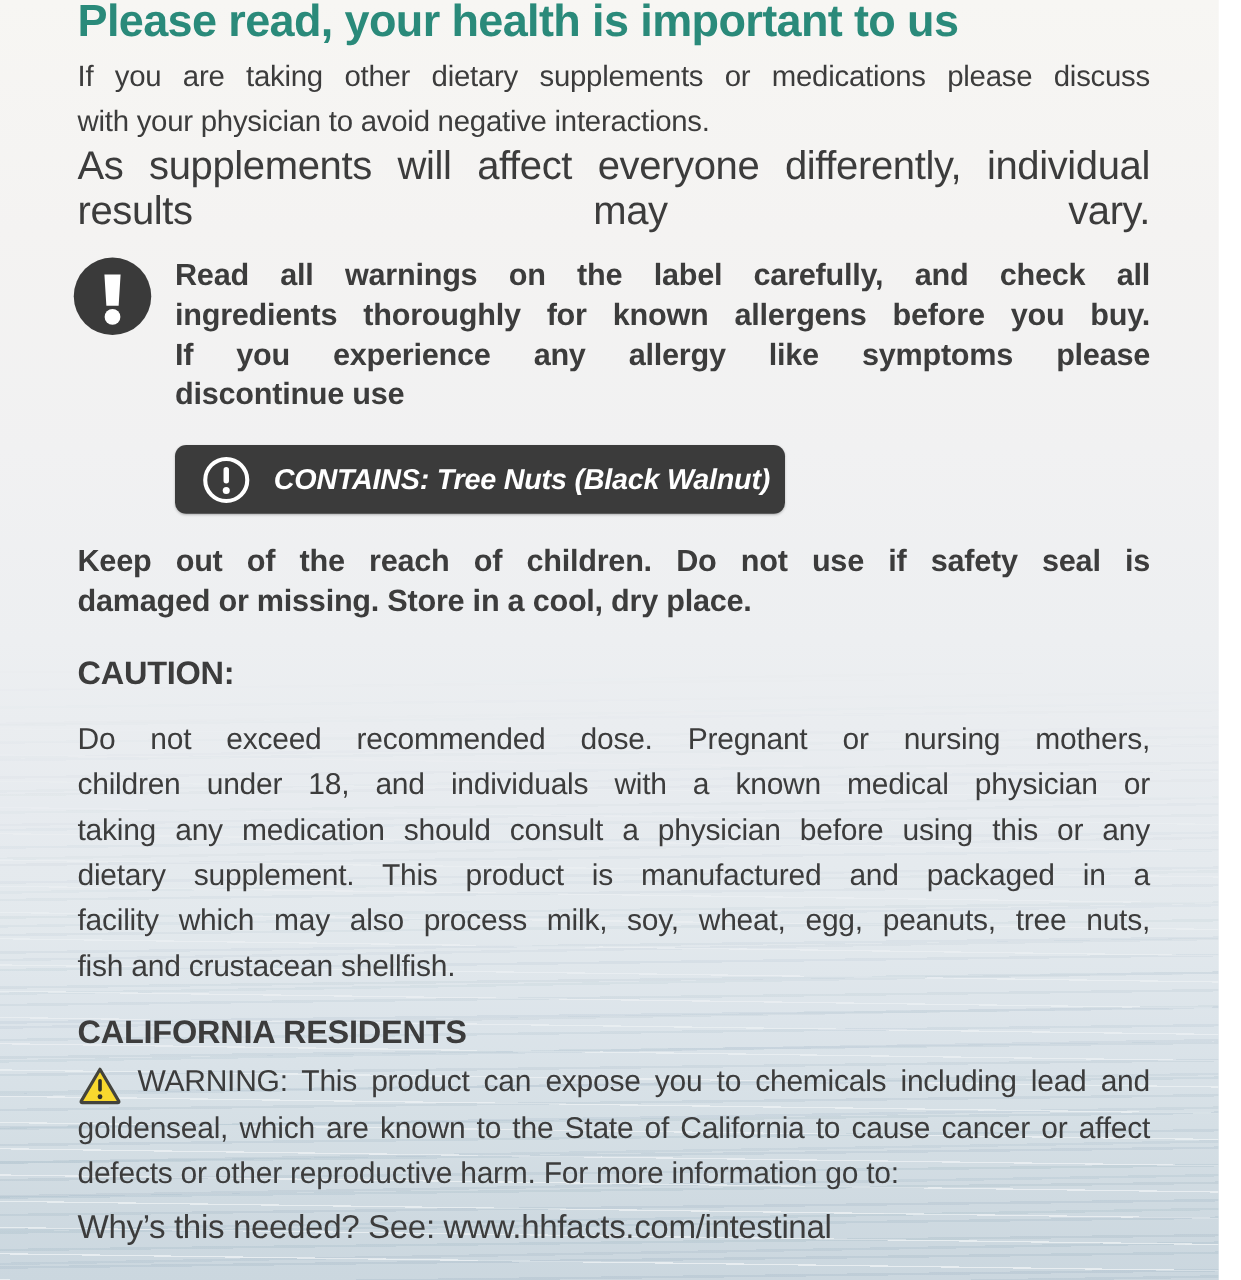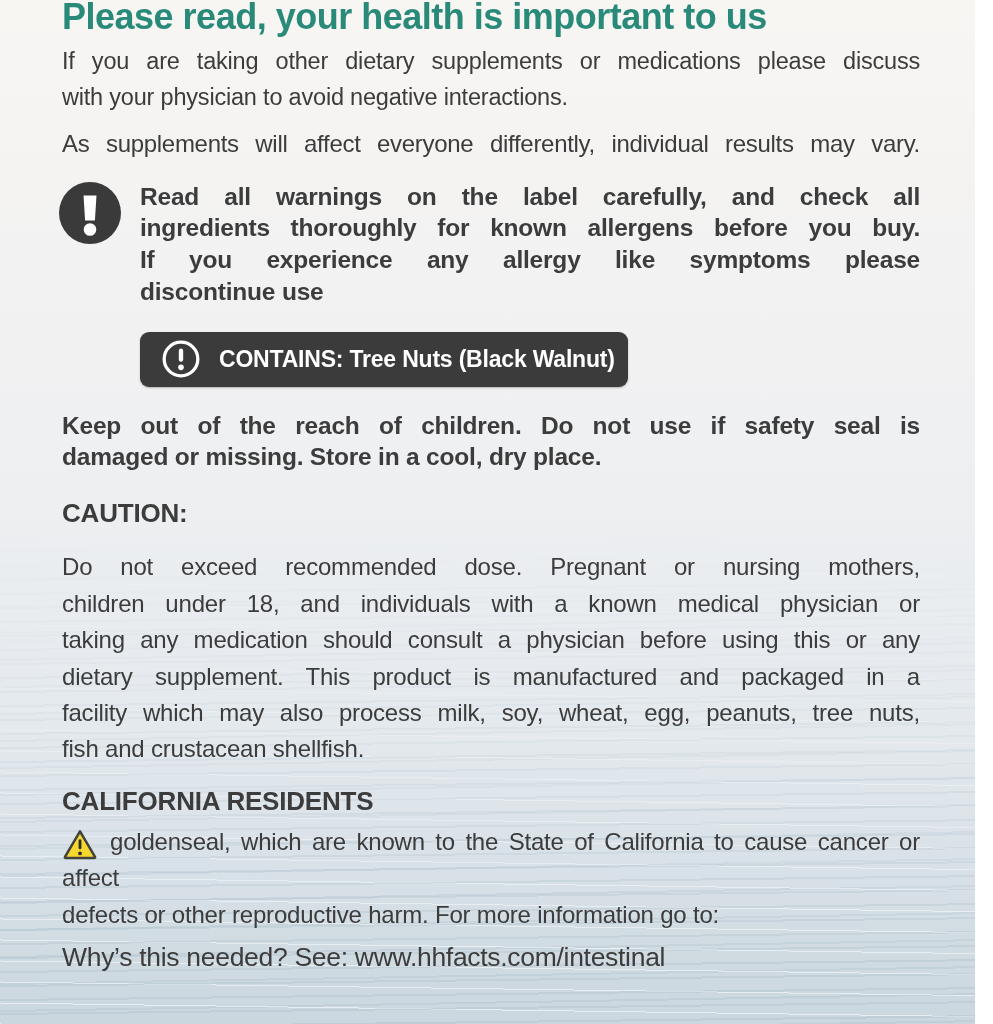--- a/index.html
+++ b/index.html
@@ -24,32 +24,32 @@
 
   .title{margin:-5px 0 0;font-size:36px;line-height:44px;font-weight:bold;
          color:#2a8a7a;letter-spacing:-0.5px;}
 
   
   .jlines div{text-align:justify;text-align-last:justify;}
   .jlines div:last-child{text-align-last:auto;}
   .jlines.stretch-last div:last-child{text-align-last:justify;}
 
   .intro1{margin-top:5px;font-size:23.5px;line-height:35.5px;letter-spacing:-0.2px;}
-  .intro2{margin-top:11px;font-size:24px;line-height:35.5px;letter-spacing:-0.3px;}
+  .intro2{font-size:32px;line-height:35.5px;letter-spacing:-0.3px;}
 
   .allergen{display:flex;margin-top:19px;}
   .allergen-icon{flex:0 0 64px;height:64px;margin-left:-4px;}
   .allergen-text{margin-left:18px;width:798px;font-weight:bold;
                  font-size:24.5px;line-height:31.8px;letter-spacing:-0.2px;}
 
   .badge{margin:24px 0 0 78px;width:488px;height:55px;background:#3b3b3b;
          border-radius:9px;display:flex;align-items:center;color:#ffffff;
          box-sizing:border-box;box-shadow:0 1px 2px rgba(0,0,0,.25);}
   .badge-icon{margin:0 18px 0 21px;display:flex;}
-  .badge-label{font-weight:bold;font-size:23px;letter-spacing:-0.2px;white-space:nowrap;}
+  .badge-label{font-weight:bold;font-size:23px;letter-spacing:-0.2px;white-space:nowrap;font-style:italic;}
 
   .keepout{margin-top:23px;font-weight:bold;font-size:24.5px;line-height:31.8px;letter-spacing:-0.2px;}
 
   .caution-h{margin-top:25px;font-weight:bold;font-size:26px;letter-spacing:-0.2px;}
   .caution-b{margin-top:20px;font-size:24px;line-height:36.4px;letter-spacing:-0.2px;}
 
   .ca-h{margin-top:18px;font-weight:bold;font-size:26px;letter-spacing:-0.2px;}
   .ca-w{position:relative;margin-top:7px;font-size:24px;line-height:36.4px;letter-spacing:-0.2px;}
   .ca-w .tri{position:absolute;left:0;top:5px;}
   .ca-w div:first-child{text-indent:48px;}
@@ -122,20 +122,21 @@
 
     <div class="ca-w">
       <span class="tri">
         <svg width="36" height="31" viewBox="0 0 36 32" aria-hidden="true">
           <path d="M18 2.5 L33.5 28.8 Q34 30 32.6 30 L3.4 30 Q2 30 2.5 28.8 Z" fill="#f8d82e" stroke="#43433c" stroke-width="2.6" stroke-linejoin="round"></path>
           <rect x="16.5" y="10.5" width="3" height="10.5" rx="1.5" fill="#2f2f2a"></rect>
           <circle cx="18" cy="25.2" r="2" fill="#2f2f2a"></circle>
         </svg>
       </span>
       <div class="jlines">
+          <div>WARNING: This product can expose you to chemicals including lead and</div>
           <div>goldenseal, which are known to the State of California to cause cancer or affect</div>
           <div>defects or other reproductive harm. For more information go to:</div>
         </div>
     </div>
 
 
     <div class="footer">Why’s this needed? See: www.hhfacts.com/intestinal</div>
 
   </div>
 </div>

